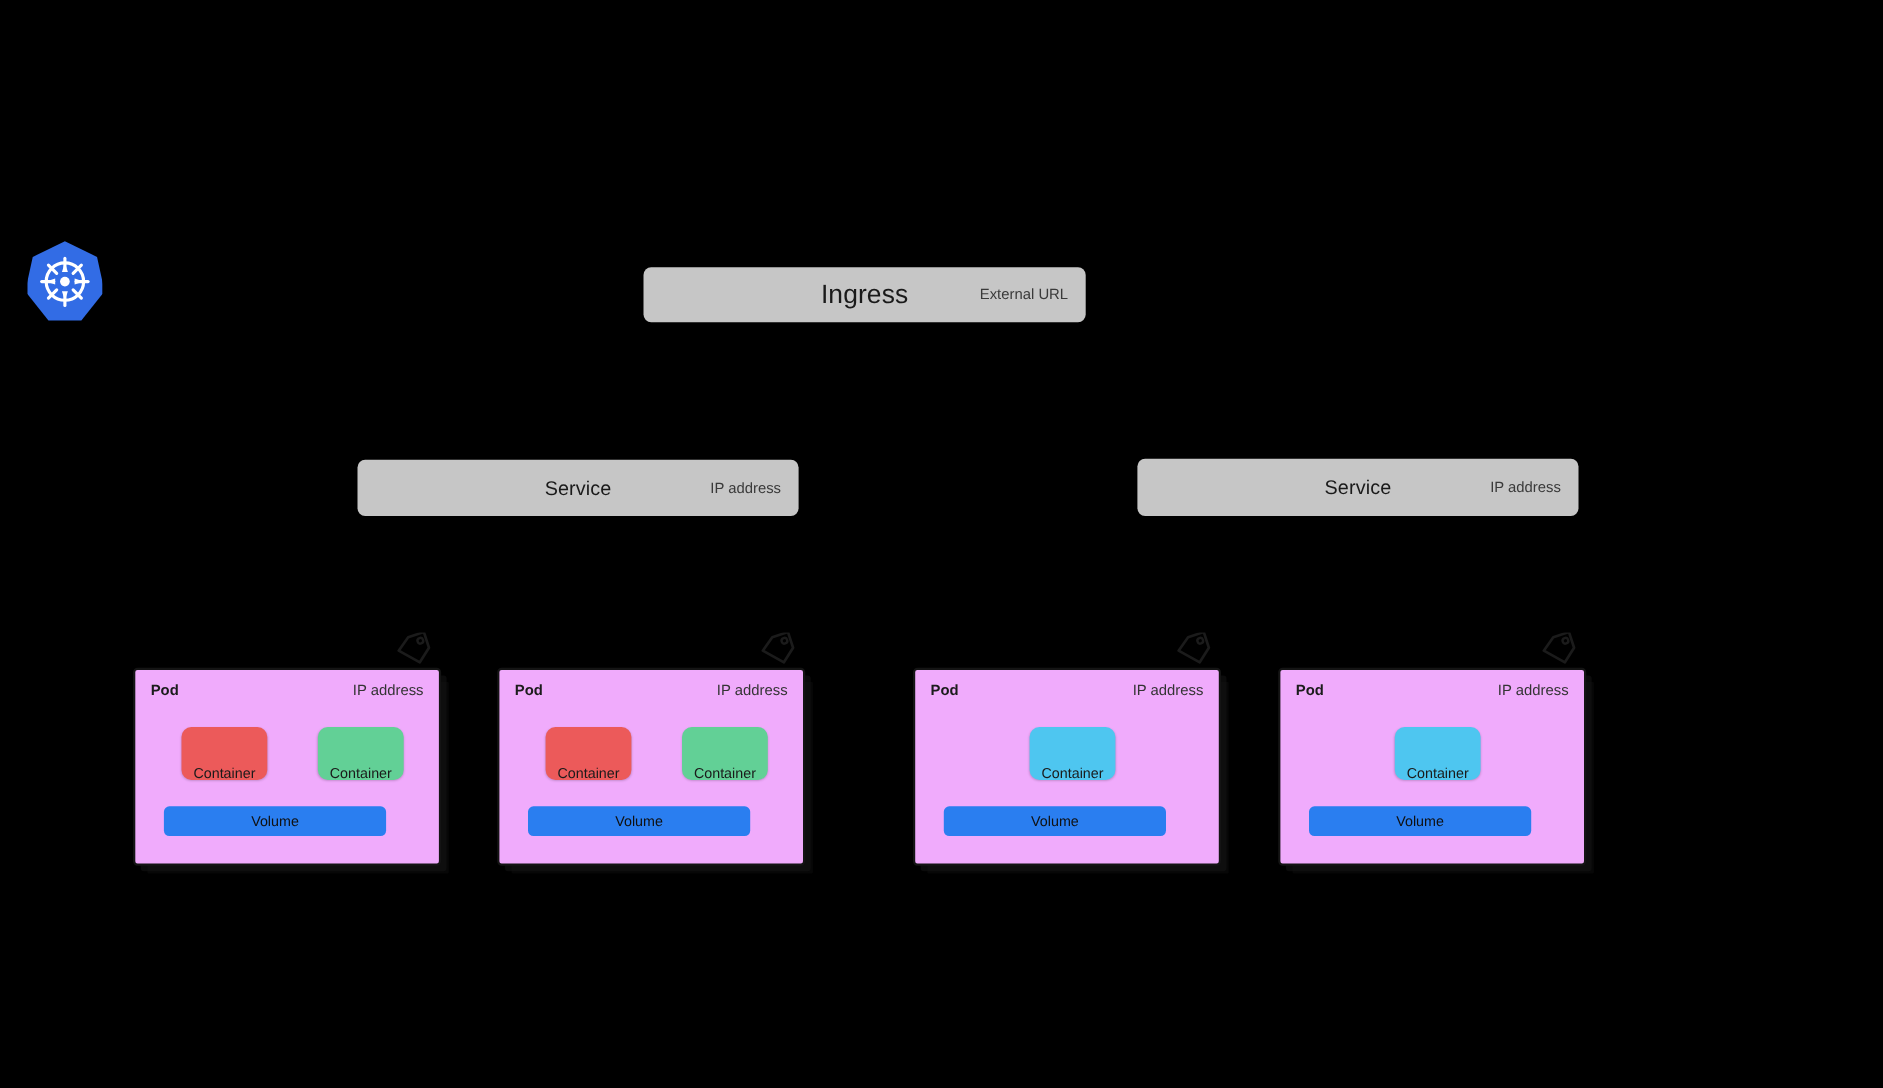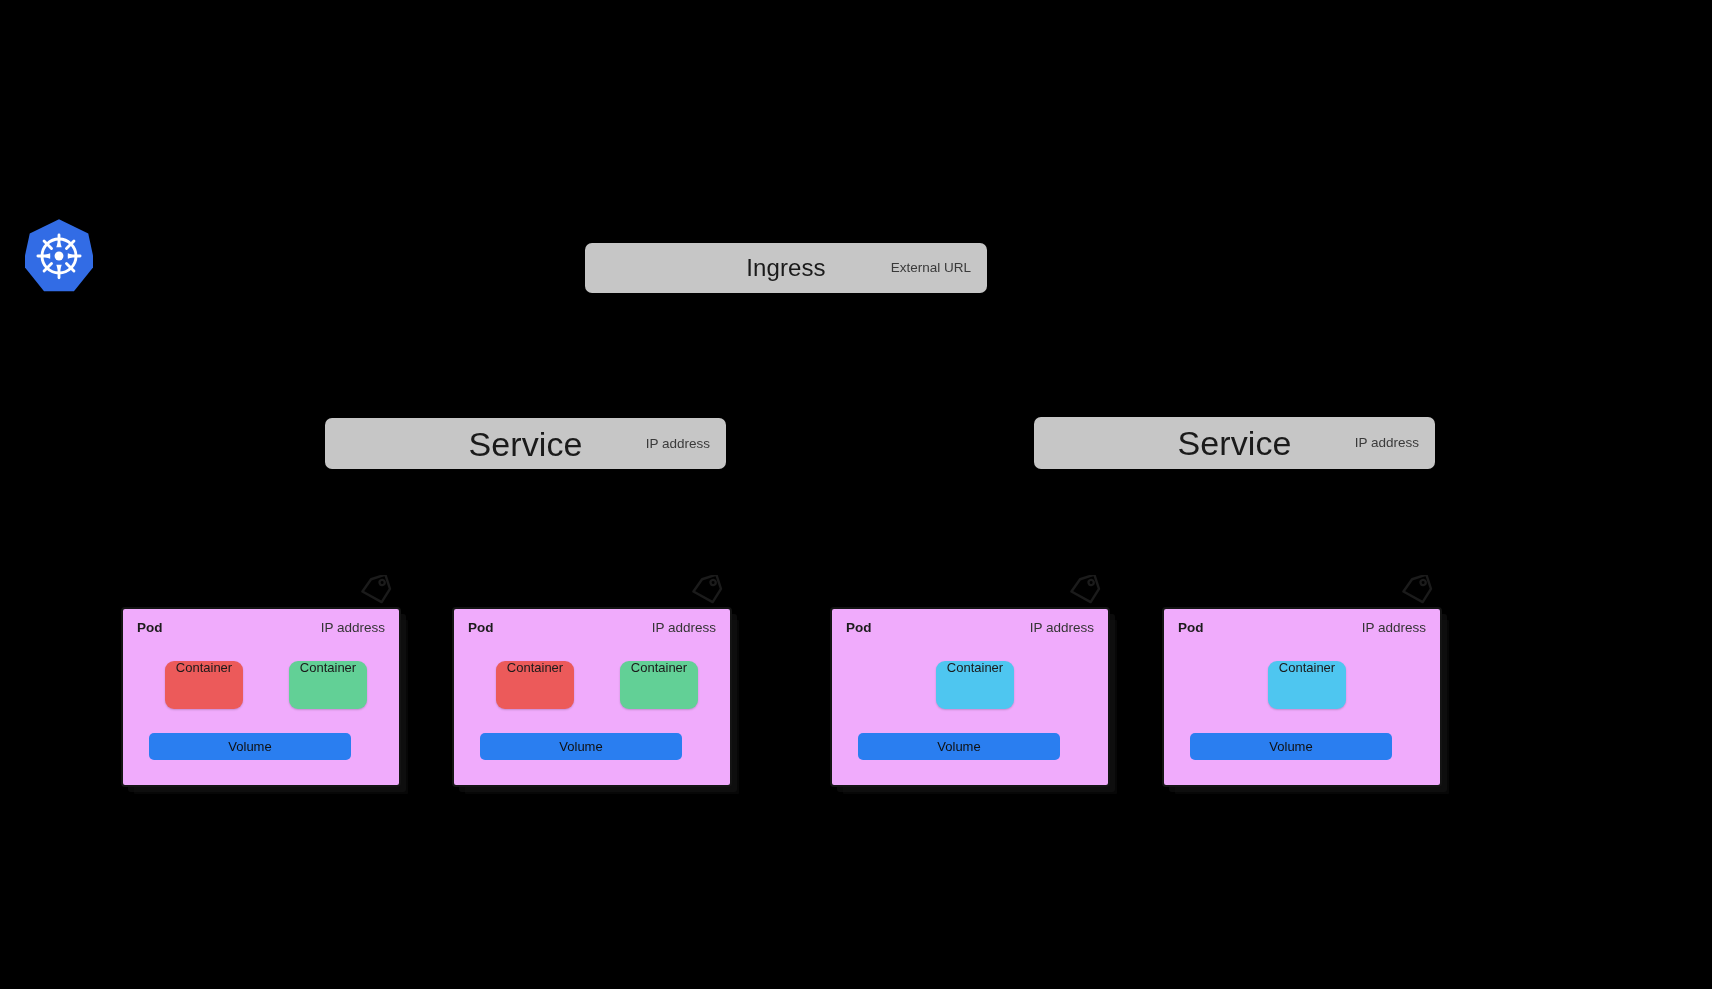--- a/index.html
+++ b/index.html
@@ -41,21 +41,21 @@
     box-shadow: -3px 3px 0 0 rgba(0,0,0,0.55);
   }
   .bar .bar-title {
     position: absolute;
     left: 0;
     right: 0;
     top: 50%;
     transform: translateY(-50%);
     text-align: center;
     color: #1a1a1a;
-    font-size: 34px;
+    font-size: 18px;
     font-weight: 400;
     letter-spacing: 0.1px;
     line-height: 1;
   }
   .bar .bar-meta {
     position: absolute;
     right: 16px;
     top: 50%;
     transform: translateY(-50%);
     color: #3a3a3a;
@@ -135,21 +135,21 @@
   }
   .tag-icon svg { display: block; width: 100%; height: 100%; }
 
   
   .container-box {
     position: absolute;
     width: 78px;
     height: 48px;
     border-radius: 9px;
     display: flex;
-    align-items: flex-start;
+    align-items: flex-end;
     justify-content: center;
     font-size: 13px;
     color: #1a1a1a;
     line-height: 1;
     box-shadow: 0 1px 2px rgba(0,0,0,0.18);
   }
   .c-red   { background: #ec5a5a; }
   .c-green { background: #62d096; }
   .c-cyan  { background: #4ec6f0; }
 

